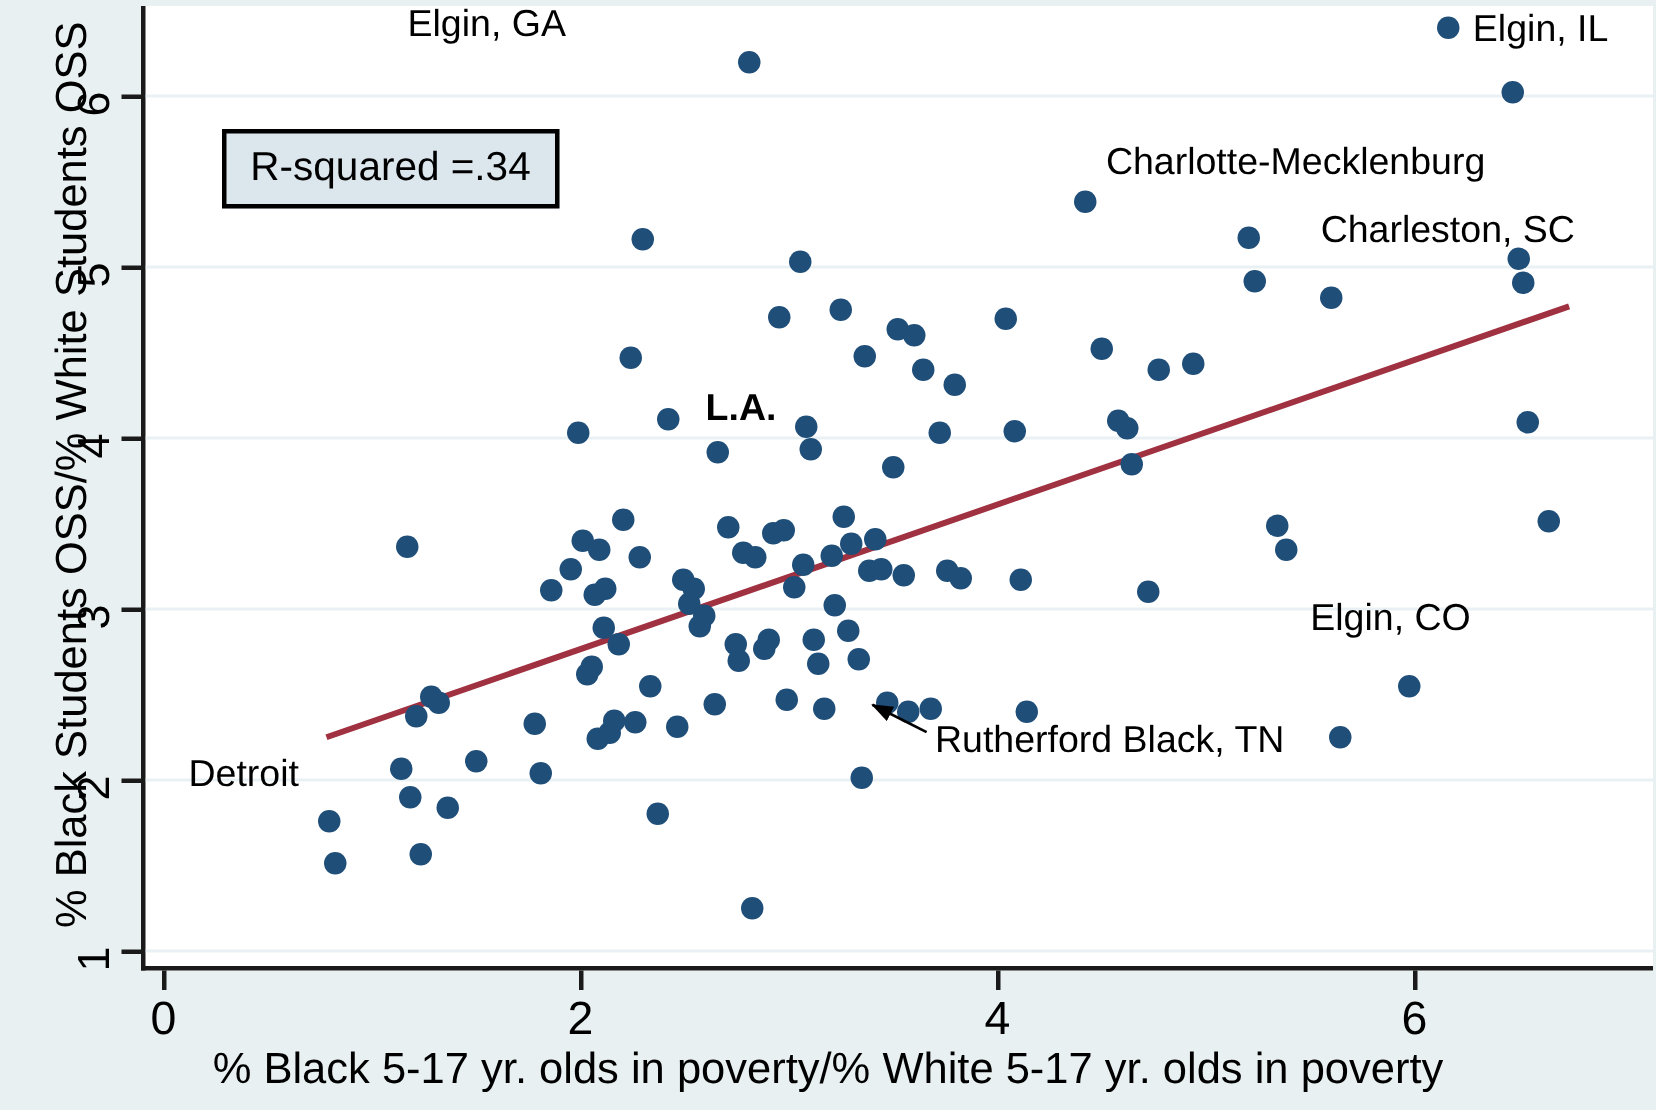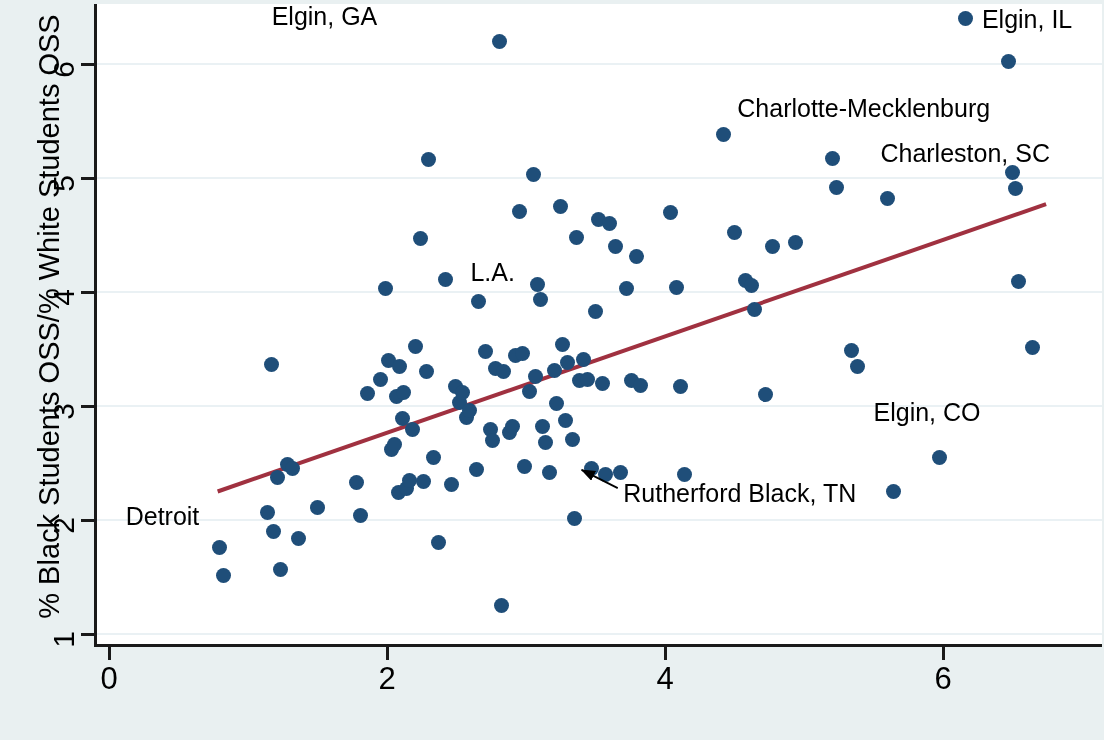--- a/index.html
+++ b/index.html
@@ -296,29 +296,31 @@
       <div class="xtick-label" style="left: 665px;">4</div>
       <div class="xtick-mark" style="left: 942px;"></div>
       <div class="xtick-label" style="left: 943px;">6</div>
     </div>
 
   <div id="labels">
       <div class="point-label" style="top: 2.4px; left: 271.68px; visibility: visible;">Elgin, GA</div>
       <div class="point-label" style="top: 4.68px; left: 981.92px;">Elgin, IL</div>
       <div class="point-label" style="top: 93.6px; left: 737.28px;">Charlotte-Mecklenburg</div>
       <div class="point-label" style="top: 139.2px; left: 880.45px;">Charleston, SC</div>
-      <div class="point-label" style="top: 257.76px; left: 470.4px;">L.A.</div>
+      <div class="point-label" style="top: 257.76px; left: 470.4px; font-weight: bold;">L.A.</div>
       <div class="point-label" style="top: 397.98px; left: 873.5px;">Elgin, CO</div>
       <div class="point-label" style="top: 501.72px; left: 125.68px;">Detroit</div>
       <div class="point-label" style="top: 478.92px; left: 623.3px;">Rutherford Black, TN</div>
     </div>
 
+  <div id="rsq-box" style="left: 147.92px; top: 85.6px; background: rgb(220, 230, 237); border-color: rgb(0, 0, 0);">R-squared =.34</div>
 
   <svg id="arrow-svg">
     <defs>
       <marker id="ah" markerWidth="9" markerHeight="9" refX="7.5" refY="3" orient="auto">
         <path d="M0,0 L8,3 L0,6 z" fill="#000"></path>
       </marker>
     </defs>
     <line id="arrow-line" x1="617.74" y1="488.08000000000004" x2="581.5999999999999" y2="469.84000000000003" stroke="#000" stroke-width="1.8" marker-end="url(#ah)"></line>
   </svg>
 
+  <div id="xlabel">% Black 5-17 yr. olds in poverty/% White 5-17 yr. olds in poverty</div>
 </div>
 
 </body></html>

